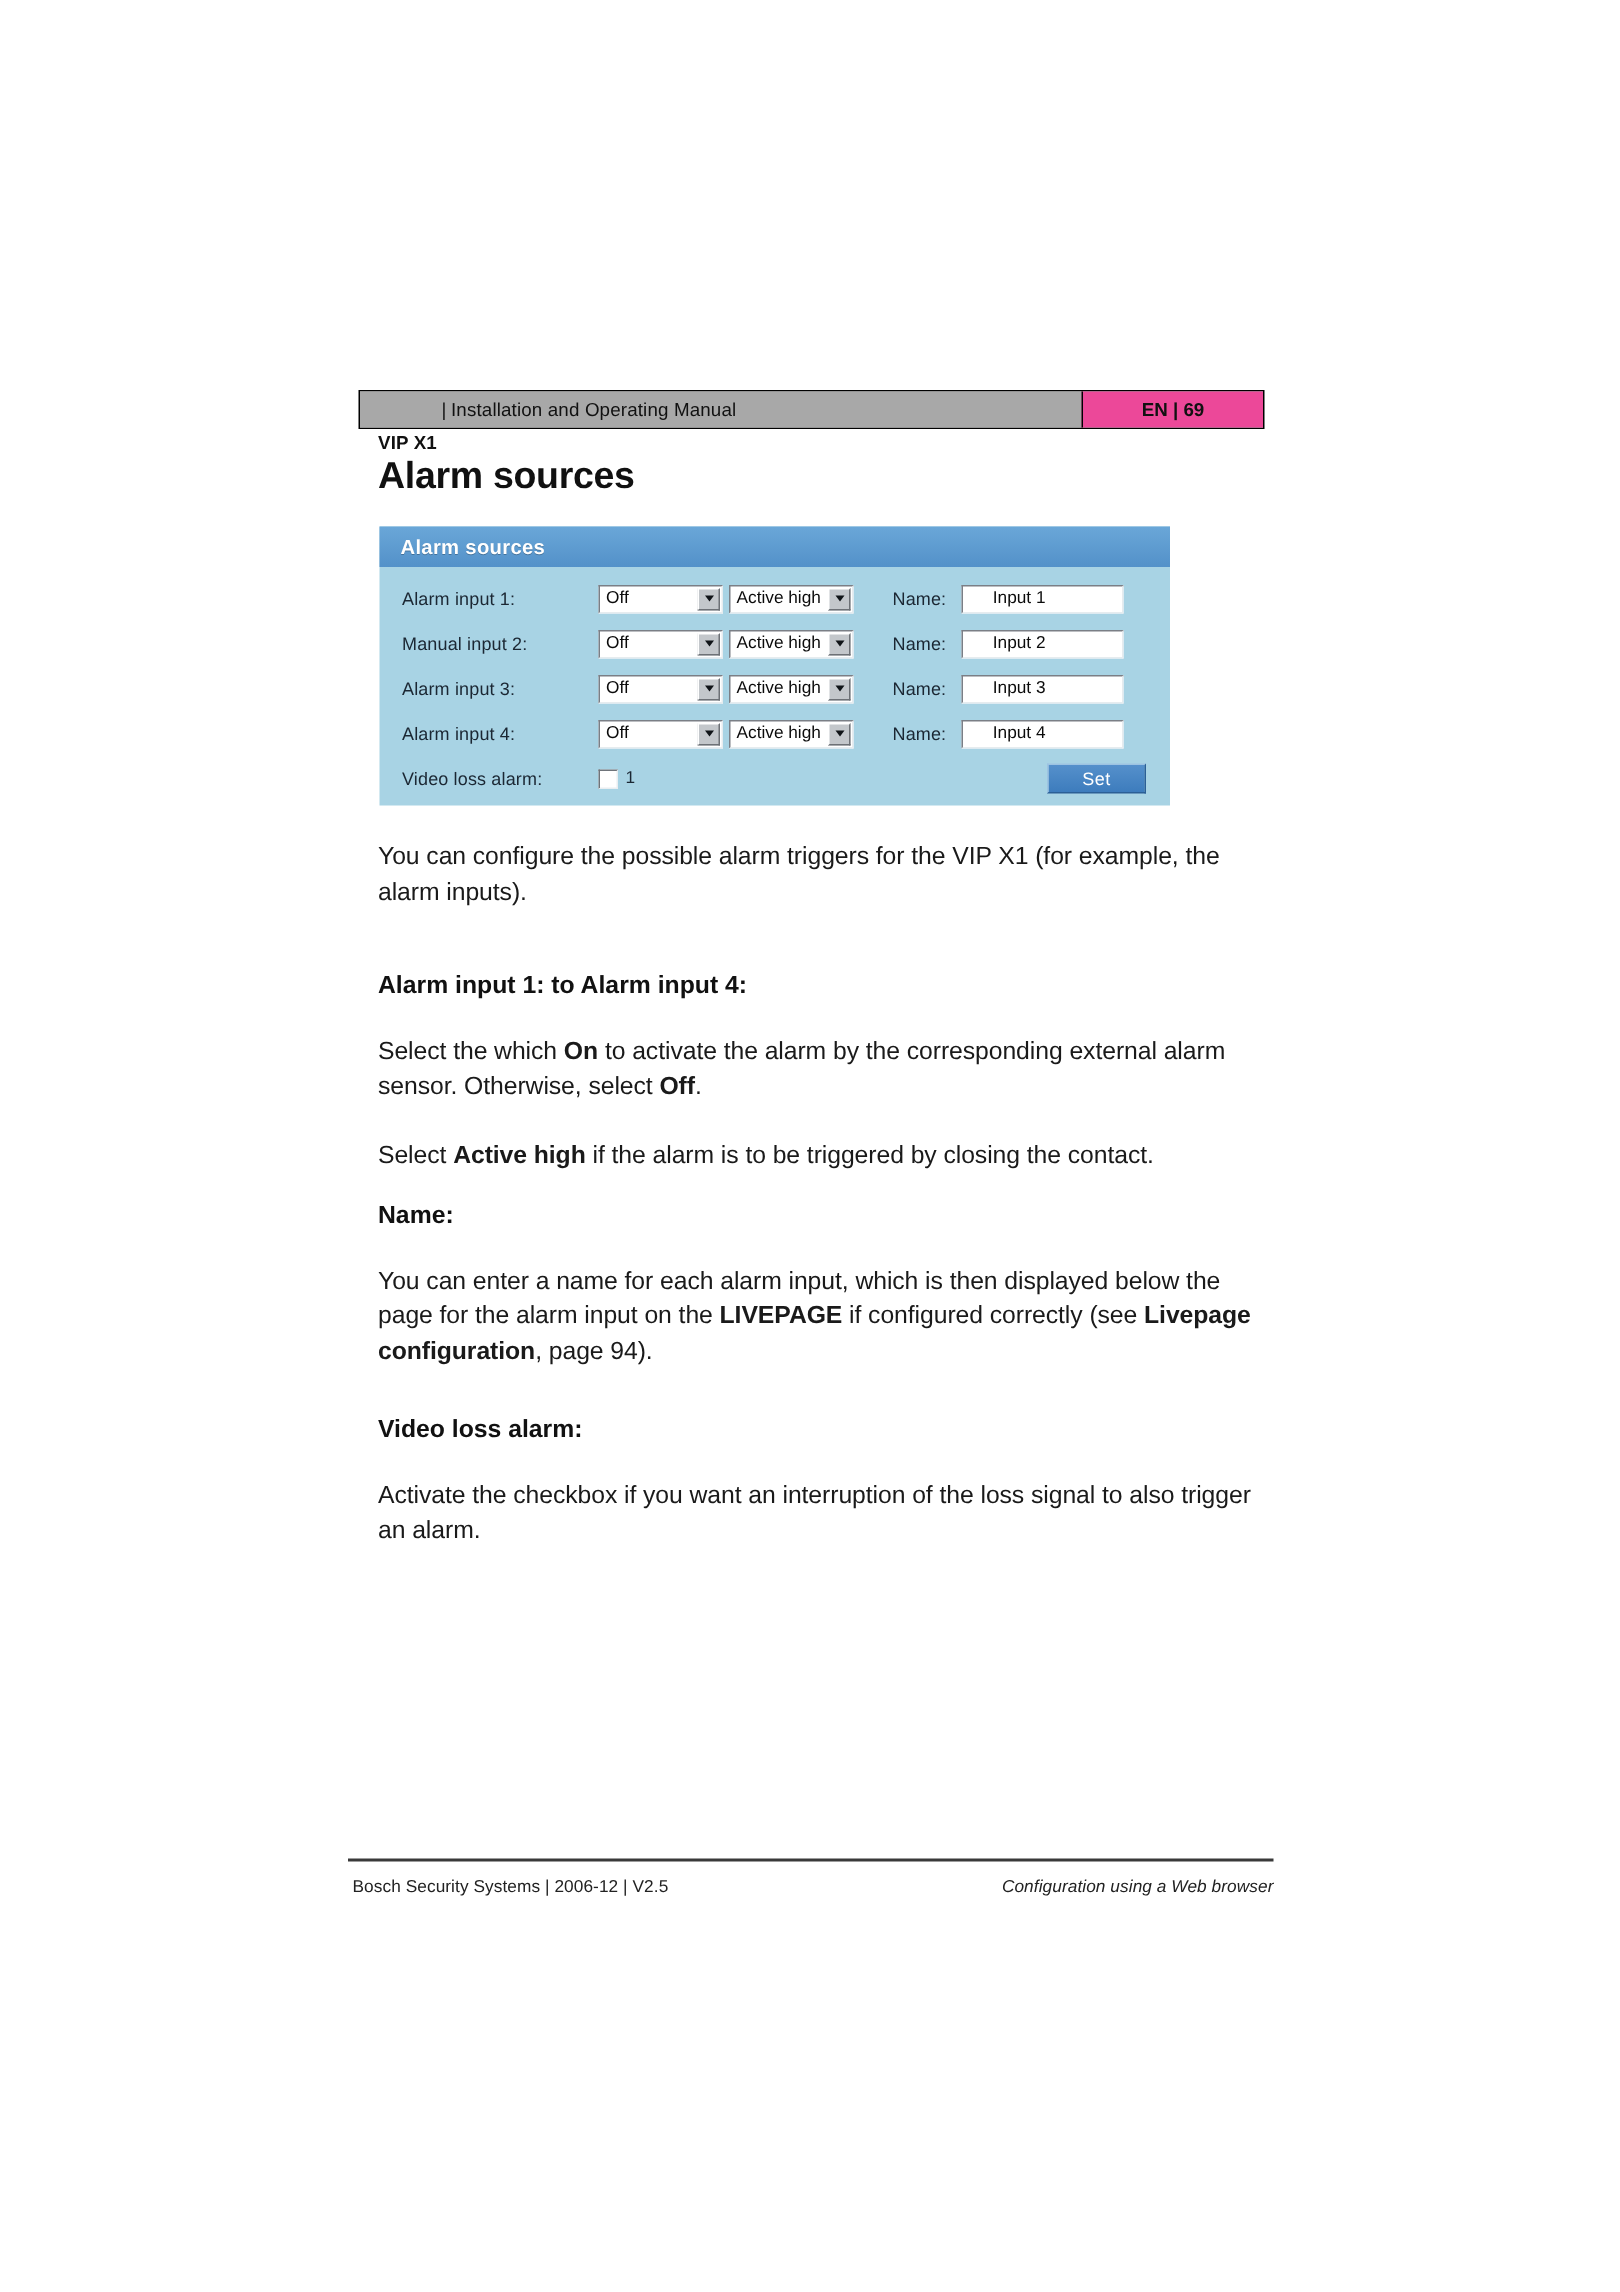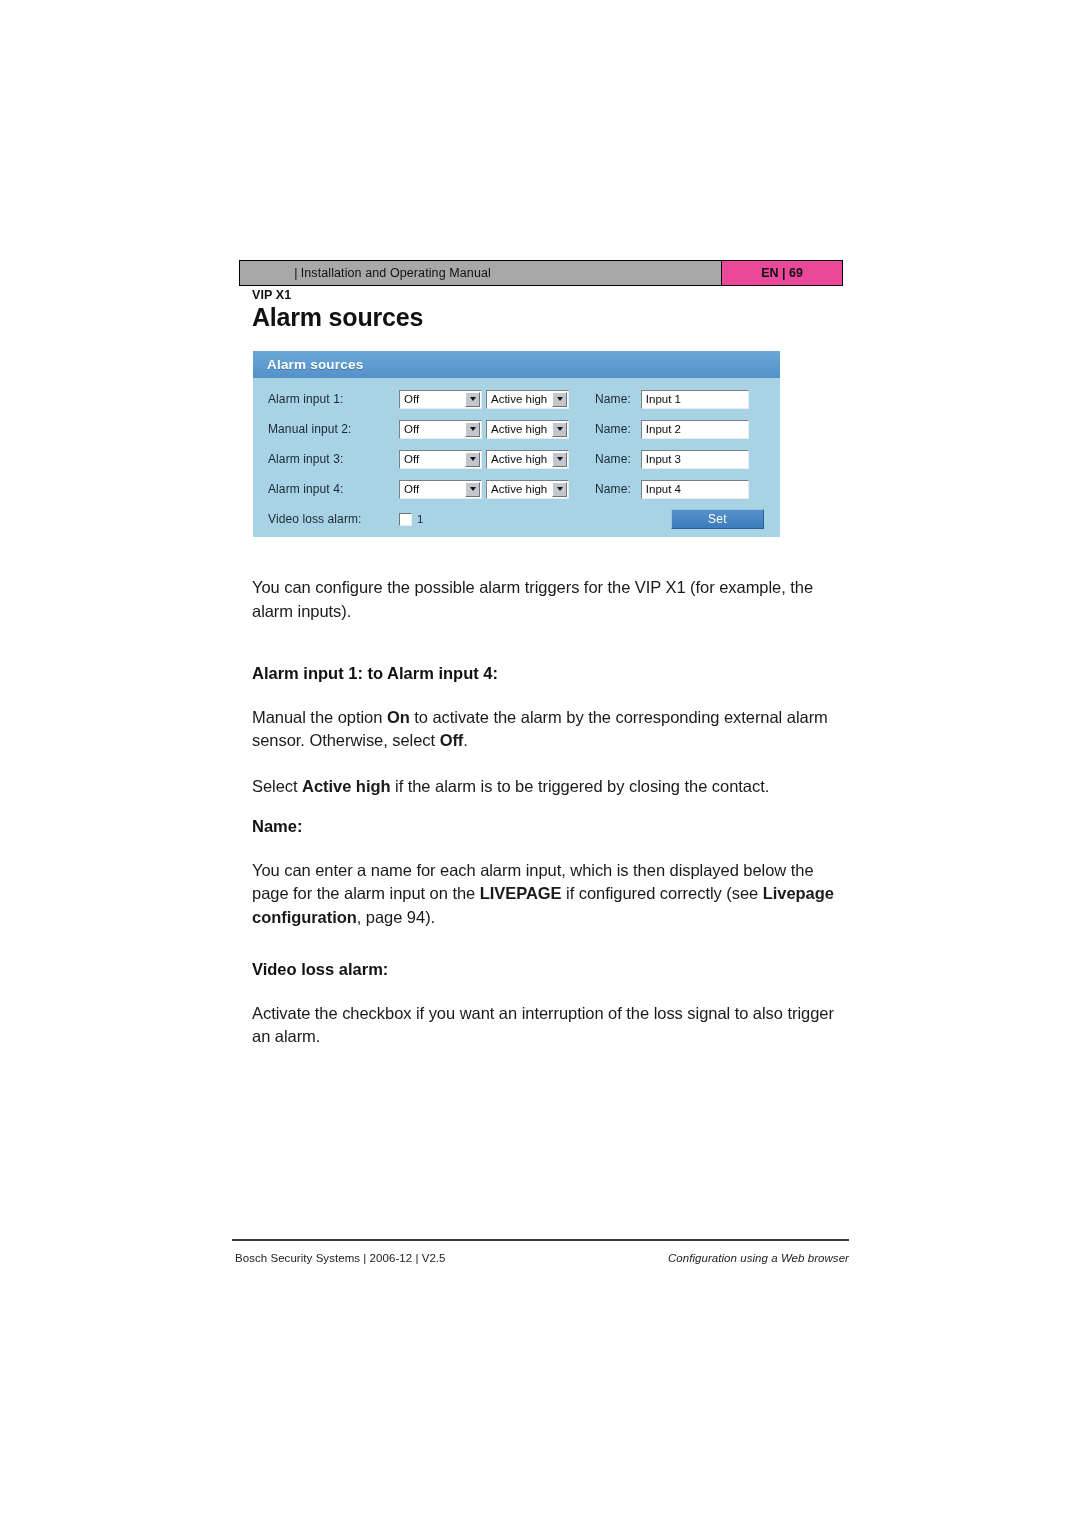--- a/index.html
+++ b/index.html
@@ -169,21 +169,21 @@
     width: 108px;
     height: 19px;
     background: #ffffff;
     border-top: 1px solid #7b7f86;
     border-left: 1px solid #7b7f86;
     border-right: 1px solid #e6ecef;
     border-bottom: 1px solid #e6ecef;
     box-sizing: border-box;
     display: flex;
     align-items: center;
-    padding-left: 4px;
+    padding-left: 20px;
     font-size: 11.5px;
     color: #0b0b0b;
   }
 
   .chk-wrap {
     display: flex;
     align-items: center;
   }
   .chk {
     width: 13px;
@@ -196,42 +196,42 @@
     box-sizing: border-box;
   }
   .chk-num {
     font-size: 11.5px;
     color: #1b2733;
     margin-left: 5px;
   }
   .set-btn {
     margin-left: auto;
     margin-right: 16px;
-    width: 93px;
+    width: 66px;
     height: 20px;
     background: #3f7fbf;
     background: linear-gradient(to bottom, #5590cb 0%, #3d7cbd 100%);
     border-top: 1px solid #9dc3e2;
     border-left: 1px solid #9dc3e2;
     border-right: 1px solid #2b5f96;
     border-bottom: 1px solid #2b5f96;
     box-sizing: border-box;
     display: flex;
     align-items: center;
     justify-content: center;
     color: #ffffff;
     font-size: 12px;
     letter-spacing: .3px;
   }
 
   
   .content {
     position: absolute;
     left: 252px;
-    top: 576px;
+    top: 560px;
     width: 592px;
   }
   p.body {
     margin: 0 0 22px 0;
     font-size: 16.5px;
     line-height: 23.5px;
     color: #1a1a1a;
     letter-spacing: -.05px;
   }
   p.body.tight { margin-bottom: 0; }
@@ -385,21 +385,21 @@
   </div>
 
   <div class="content">
 
     <p class="body">You can configure the possible alarm triggers for the VIP X1 (for example, the alarm inputs).</p>
 
     <div class="gap-lg"></div>
 
     <h3 class="sub"><span>Alarm input 1:</span><span class="reg"> to </span><span>Alarm input 4:</span></h3>
 
-    <p class="body"><span>Manual the option </span><b>On</b><span> to activate the alarm by the corresponding external alarm sensor. Otherwise, select </span><b>Off</b><span>.</span></p>
+    <p class="body"><span>Select the which </span><b>On</b><span> to activate the alarm by the corresponding external alarm sensor. Otherwise, select </span><b>Off</b><span>.</span></p>
 
     <p class="body tight"><span>Select </span><b>Active high</b><span> if the alarm is to be triggered by closing the contact.</span></p>
 
 
     <div class="gap-lg"></div>
 
     <h3 class="sub">Name:</h3>
 
     <p class="body"><span>You can enter a name for each alarm input, which is then displayed below the page for the alarm input on the </span><b>LIVEPAGE</b><span> if configured correctly (see </span><b>Livepage configuration</b><span>, page 94).</span></p>
 

